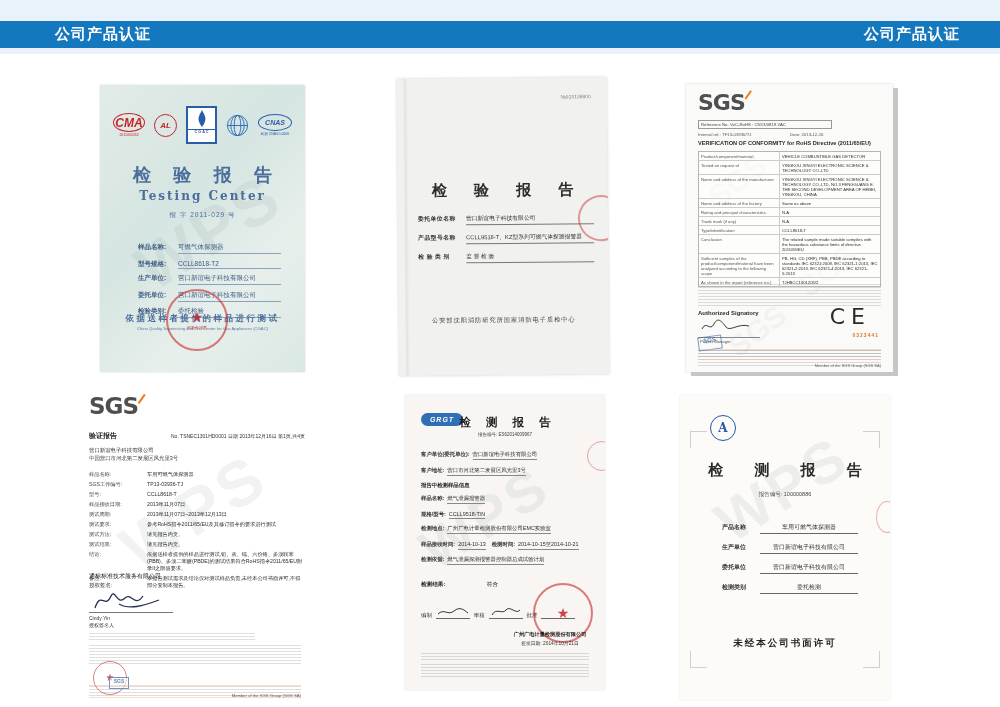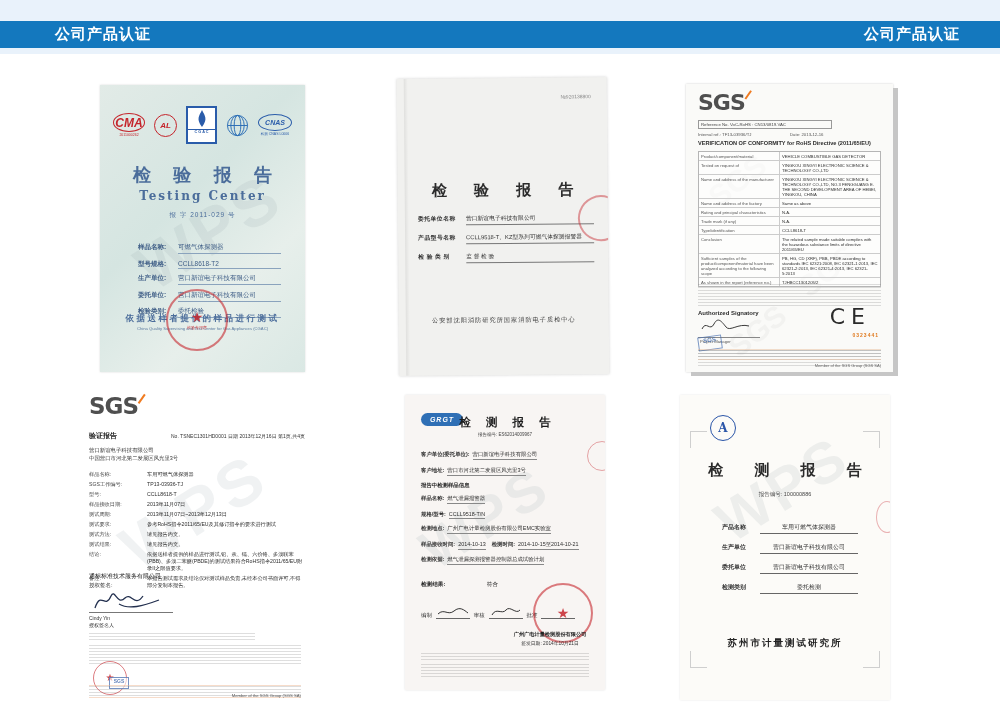--- a/index.html
+++ b/index.html
@@ -490,17 +490,17 @@
         </div>
       <div class="c6row">
           <span class="lab">委托单位</span>
           <span class="val">营口新谊电子科技有限公司</span>
         </div>
       <div class="c6row">
           <span class="lab">检测类别</span>
           <span class="val">委托检测</span>
         </div>
     </div>
-    <div class="c6-footer">苏州市计量测试研究所</div>
+    <div class="c6-footer">未经本公司书面许可</div>
     <div class="c6-stampfrag"></div>
   </div>
 
 </div>
 
 </body></html>

